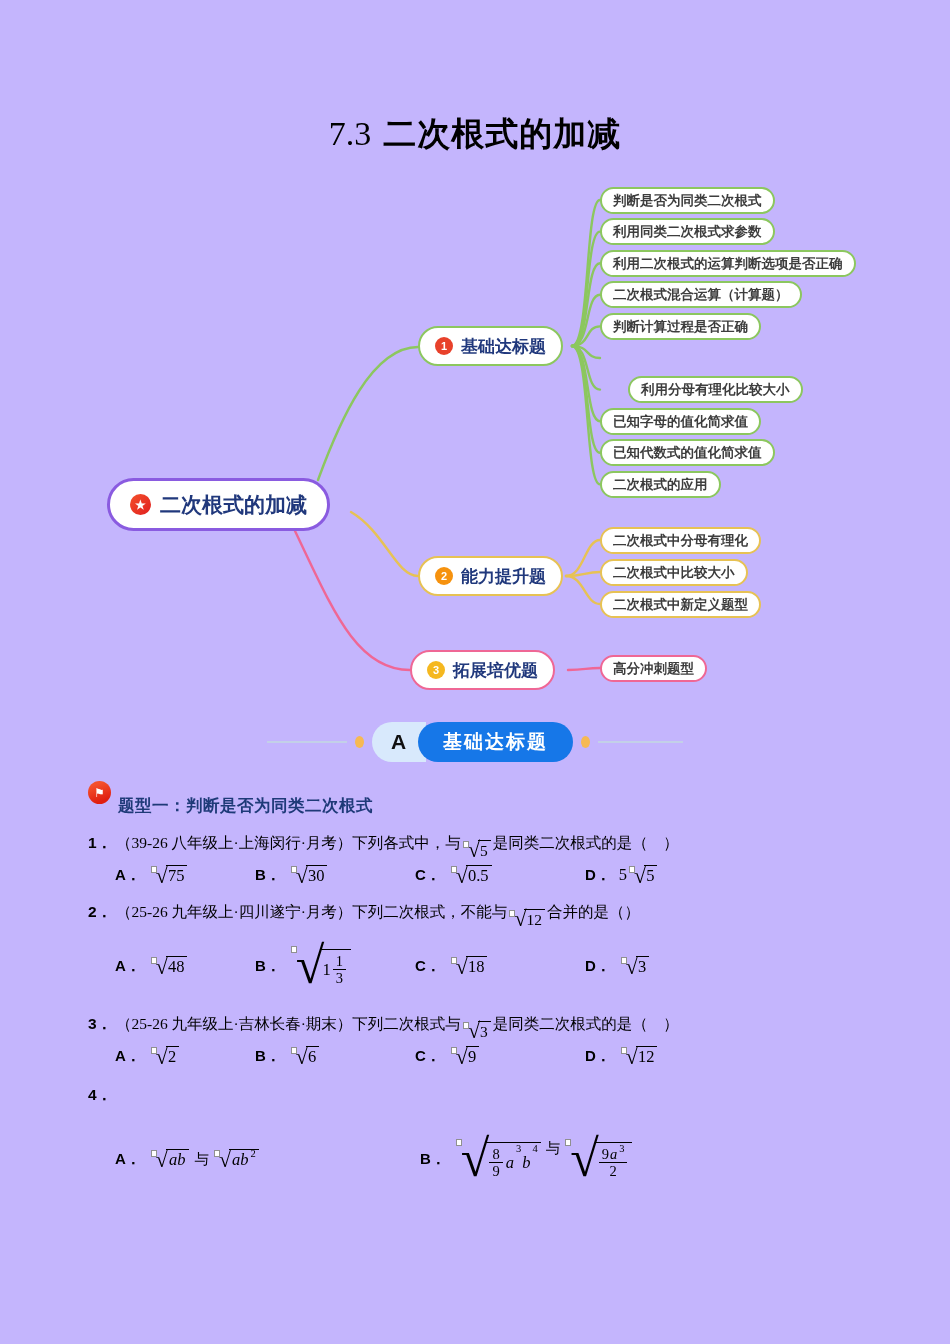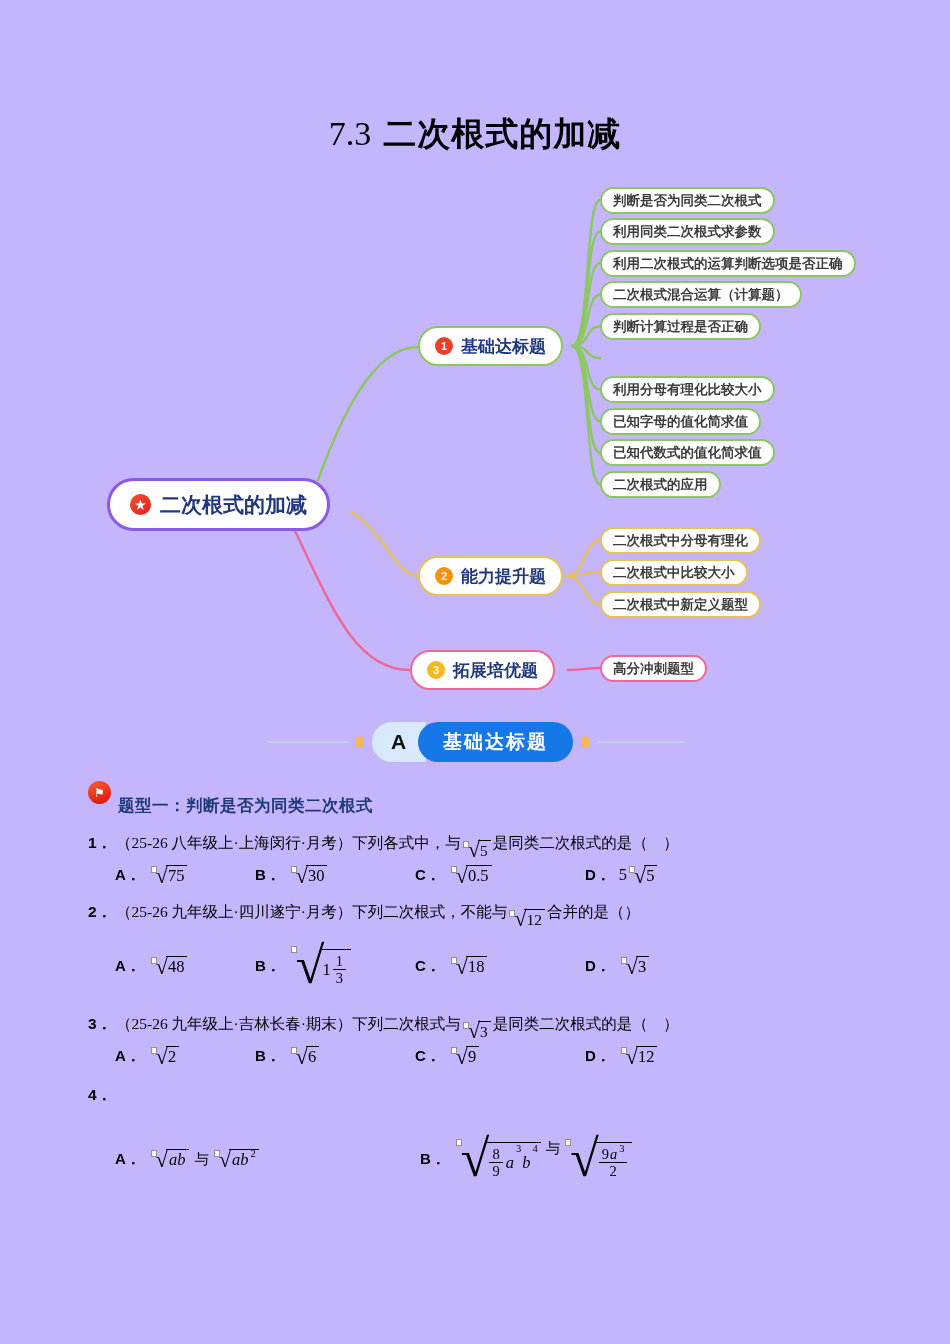--- a/index.html
+++ b/index.html
@@ -152,21 +152,21 @@
     <div class="mm-node mm-branch mm-b3">
       <span class="mm-badge">3</span>
       <span>拓展培优题</span>
     </div>
 
   <div class="mm-child" style="left: 600px; top: 186.5px; border-color: rgb(140, 199, 95); font-family: Liberation Serif, serif;">判断是否为同类二次根式</div>
       <div class="mm-child" style="left: 600px; top: 218.1px; border-color: rgb(140, 199, 95);">利用同类二次根式求参数</div>
       <div class="mm-child" style="left: 600px; top: 281.3px; border-color: rgb(140, 199, 95);">二次根式混合运算（计算题）</div>
       <div class="mm-child" style="left: 600px; top: 249.7px; border-color: rgb(140, 199, 95);">利用二次根式的运算判断选项是否正确</div>
       <div class="mm-child" style="left: 600px; top: 312.9px; border-color: rgb(140, 199, 95);">判断计算过程是否正确</div>
-      <div class="mm-child" style="left: 600px; top: 376.1px; border-color: rgb(140, 199, 95);">利用分母有理化比较大小</div>
+      <div class="mm-child" style="left: 628px; top: 376.1px; border-color: rgb(140, 199, 95);">利用分母有理化比较大小</div>
       <div class="mm-child" style="left: 600px; top: 407.7px; border-color: rgb(140, 199, 95);">已知字母的值化简求值</div>
       <div class="mm-child" style="left: 600px; top: 439.3px; border-color: rgb(140, 199, 95);">已知代数式的值化简求值</div>
       <div class="mm-child" style="left: 600px; top: 470.9px; border-color: rgb(140, 199, 95);">二次根式的应用</div>
       <div class="mm-child" style="left: 600px; top: 526.5px; border-color: rgb(231, 194, 84);">二次根式中分母有理化</div>
       <div class="mm-child" style="left: 600px; top: 558.5px; border-color: rgb(231, 194, 84);">二次根式中比较大小</div>
       <div class="mm-child" style="left: 600px; top: 590.5px; border-color: rgb(231, 194, 84);">二次根式中新定义题型</div>
       <div class="mm-child" style="left: 600px; top: 654.5px; border-color: rgb(239, 103, 149);">高分冲刺题型</div>
     </div>
 
   <div class="section-head">
@@ -183,21 +183,21 @@
   <div class="topic-head">
     <span class="flag-icon">⚑</span>
     <span class="topic-title">题型一：判断是否为同类二次根式</span>
   </div>
 
   <div class="questions" id="questions">
       <div class="question" data-qi="0">
         <div class="q-stem">
           <span class="q-num">1．</span>
           <span class="q-text">
-            <span>（25-26 八年级上·上海闵行·月考）下列各式中，与</span>
+            <span>（39-26 八年级上·上海闵行·月考）下列各式中，与</span>
             <span class="m-sqrt">
               <span class="m-box"></span>
               <span class="m-rad">√</span>
               <span class="m-cand">
                 <span class="m-n">5</span>
               </span>
             </span>
             <span>是同类二次根式的是（　）</span>
           </span>
         </div>

